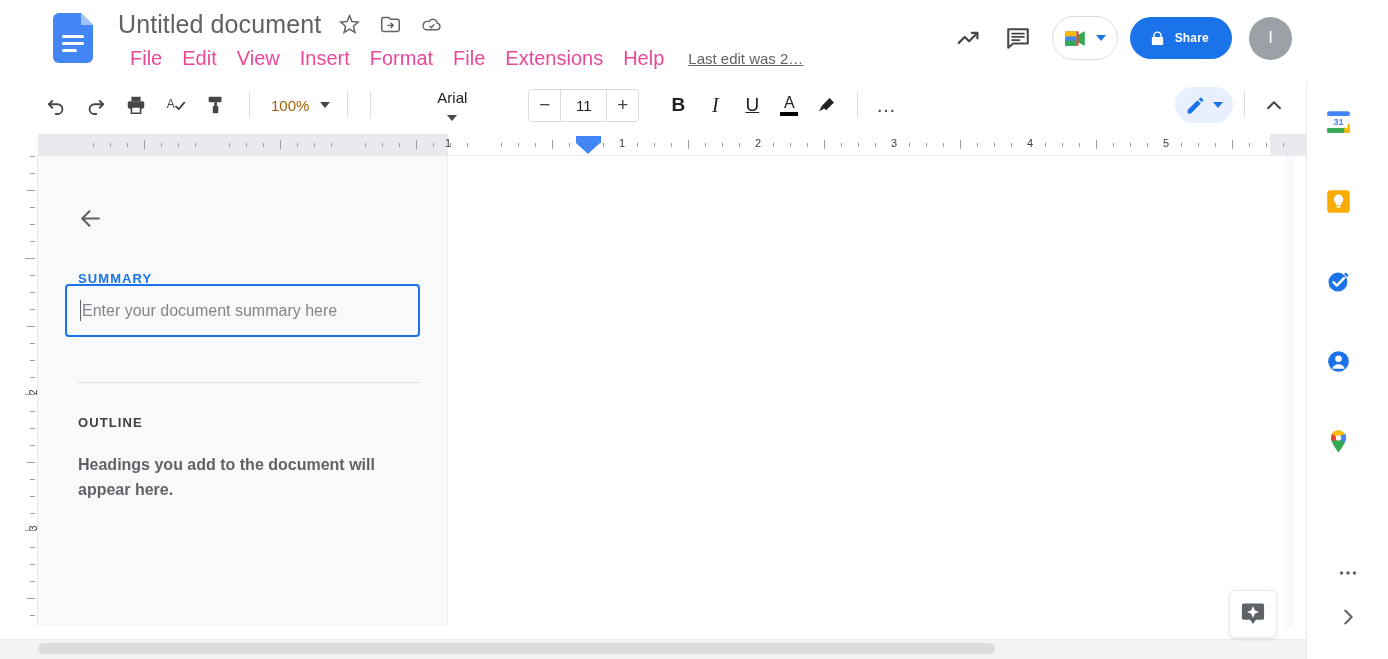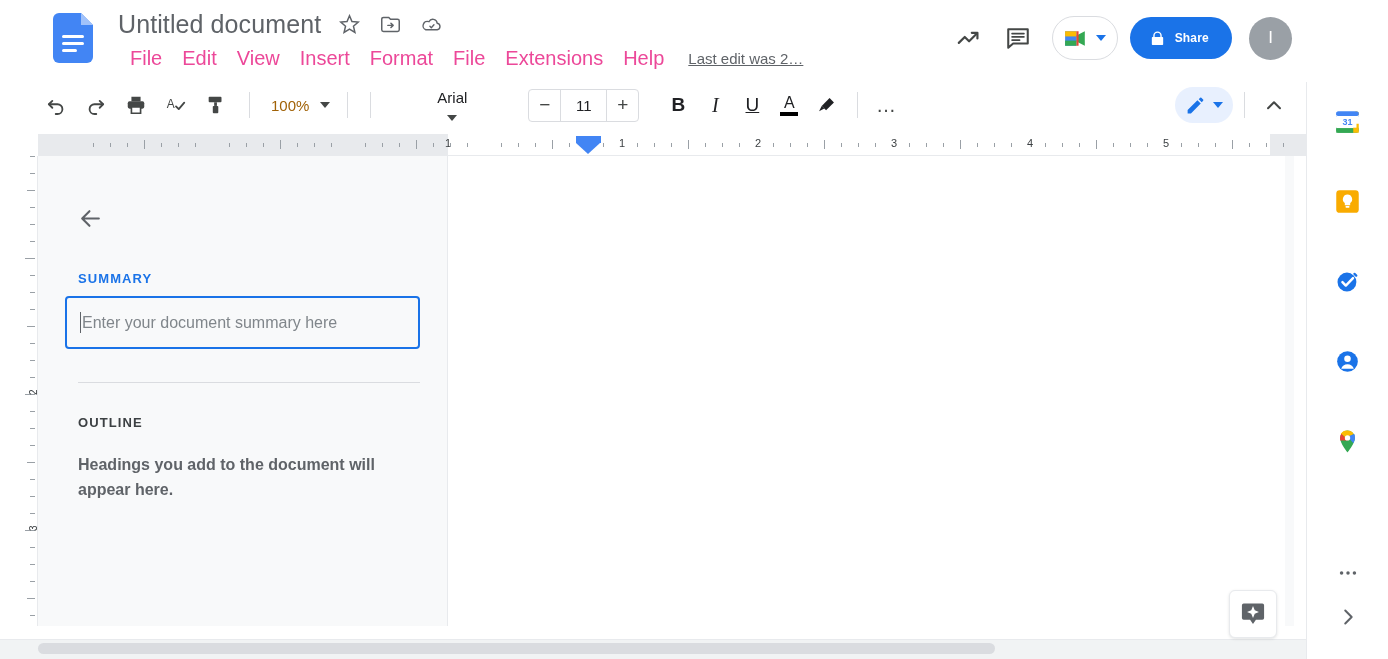--- a/index.html
+++ b/index.html
@@ -101,21 +101,21 @@
   
   .outline-panel { position:absolute; left:38px; top:156px; width:410px; height:470px; background:#f8f9fa; border-right:1px solid #e8eaed; }
   .back-btn { position:absolute; left:32px; top:42px; width:40px; height:40px; display:flex; align-items:center; justify-content:center; border-radius:50%; cursor:pointer; }
   .back-btn svg { width:25px; height:25px; fill:#5f6368; display:block; }
 
   .sect-label { position:absolute; font-size:13px; font-weight:700; letter-spacing:1.1px; }
   .summary-label { left:40px; top:115px; color:#1a73e8; }
   .outline-label { left:40px; top:259px; color:#3c4043; }
 
   .summary-input {
-    position:absolute; left:27px; top:140px; width:355px; height:53px;
+    position:absolute; left:27px; top:128px; width:355px; height:53px;
     border:2px solid #1a73e8; border-radius:4px; background:#f8f9fa;
     display:flex; align-items:center; padding-left:13px; cursor:text;
   }
   .caretbar { width:1px; height:21px; background:#5f6368; margin-right:1px; }
   .summary-ph { font-size:16px; color:#80868b; white-space:nowrap; }
 
   .divider { position:absolute; left:40px; top:226px; width:342px; height:1px; background:#dadce0; }
 
   .outline-empty { position:absolute; left:40px; top:296px; width:345px;
                    font-size:16px; line-height:25px; color:#5f6368;font-weight:bold; }
@@ -134,21 +134,21 @@
     position:absolute; left:1229px; top:590px; width:48px; height:48px;
     background:#fff; border:1px solid #e8eaed; border-radius:6px;
     display:flex; align-items:center; justify-content:center; cursor:pointer;
     box-shadow:0 1px 3px rgba(60,64,67,0.15);
   }
   .fab svg { width:28px; height:28px; display:block; }
 
   
   .side-rail { position:absolute; right:0; top:82px; width:82px; height:577px; background:#fff;
                border-left:1px solid #e8eaed; display:flex; flex-direction:column; align-items:center; }
-  .rail-icon { width:46px; height:46px; display:flex; align-items:center; justify-content:center; border-radius:50%; cursor:pointer; }
+  .rail-icon { width:46px; height:46px; display:flex; align-items:center; justify-content:flex-start; border-radius:50%; cursor:pointer; }
   .rail-icon svg { width:27px; height:27px; display:block; }
   .rail-plain { width:44px; height:44px; display:flex; align-items:center; justify-content:center; border-radius:50%; cursor:pointer; }
   .rail-plain svg { width:22px; height:22px; fill:#5f6368; display:block; }
 </style>
 </head>
 <body>
 
 <div class="app">
 
   <div class="header">

